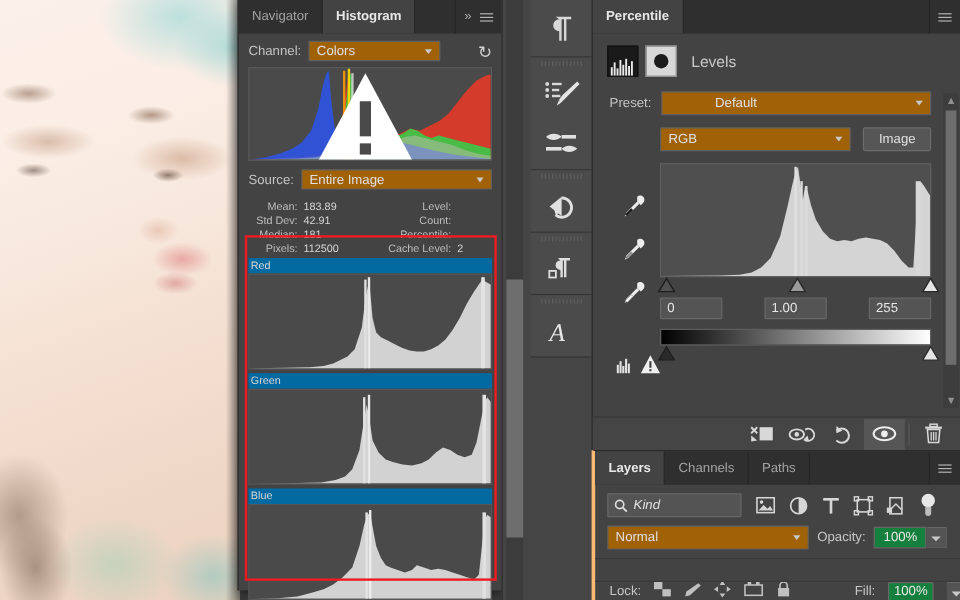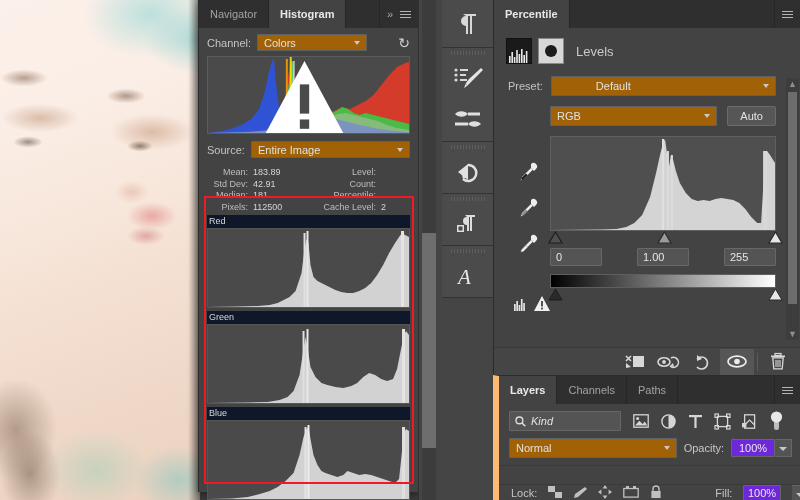--- a/index.html
+++ b/index.html
@@ -110,21 +110,21 @@
   .st-k2 { text-align: right; width: 66px; padding-right: 5px !important; color: #bdbdbd; }
   .st-v2 { text-align: left; color: #d6d6d6; }
 
   
   .sel-box {
     position: absolute; left: 5px; top: 196px; width: 210px; height: 288px;
     border: 2px solid #ee1b24; pointer-events: none; z-index: 5;
   }
   .chan-block { margin: 0 8px; }
   .chan-label {
-    font-size: 9px; color: #d8d8d8; background: #0f172a;
+    font-size: 9px; color: #d8d8d8; background: #0369a1;
     padding: 1px 2px 2px 2px;
   }
   .chan-hist {
     height: 80px; background: #4a4a4a; border: 1px solid #565656;
     overflow: hidden;
   }
   .chan-hist svg { display: block; width: 100%; height: 100%; }
 
   
   .dock {
@@ -246,36 +246,36 @@
   .foot-btn {
     width: 34px; height: 26px; display: flex; align-items: center;
     justify-content: center; color: #d2d2d2; cursor: pointer;
   }
   .foot-btn.active { background: #565656; }
   .foot-sep { width: 1px; height: 18px; background: #5a5a5a; margin: 0 3px; }
 
   
   .layers {
     position: absolute; left: 493px; top: 375px; width: 307px; height: 125px;
-    background: #434343; border-left: 6px solid #fdba74;
+    background: #434343; border-left: 3px solid #fdba74;
     border-top: 1px solid #2b2b2b;
   }
   .filter-row { display: flex; align-items: center; gap: 0; padding: 7px 8px 0 10px; font-style: italic; }
   .kind-sel {
     width: 112px; height: 20px; background: #545454; border: 1px solid #676767;
     display: flex; align-items: center; padding: 0 16px 0 5px;
     position: relative; color: #e2e2e2; font-size: 11px; border-radius: 1px;
   }
   .kind-icons { display: flex; align-items: center; gap: 9px; margin-left: 11px; }
   .ki { width: 18px; height: 18px; display: flex; align-items: center; justify-content: center; color: #d4d4d4; cursor: pointer; }
   .blend-row { display: flex; align-items: center; gap: 7px; padding: 7px 8px 0 10px; }
   .blend-sel { width: 168px; height: 20px; }
   .op-label { font-size: 11px; color: #c8c8c8; white-space: nowrap; }
   .op-field {
-    width: 44px; height: 18px; background: #6d28d9; border: 1px solid #676767;
+    width: 44px; height: 18px; background: #15803d; border: 1px solid #676767;
     color: #e8e8e8; font-size: 11px; display: flex; align-items: center;
     justify-content: center; border-radius: 1px;
   }
   .op-chev {
     width: 17px; height: 18px; background: #545454; border: 1px solid #676767;
     border-left: none; position: relative; border-radius: 1px;
   }
   .op-chev::before {
     content: ""; position: absolute; left: 4px; top: 7px;
     border-left: 4px solid transparent; border-right: 4px solid transparent;
@@ -594,21 +594,21 @@
         <span class="chev"></span>
       </div>
     </div>
 
     <div class="chan-row">
       <div class="select chan-sel">
         <span>RGB</span>
         <span class="chev"></span>
       </div>
       <div class="btn">
-        <span>Auto</span>
+        <span>Image</span>
       </div>
     </div>
 
     <div class="levels-wrap">
       <div class="levels-hist">
         <svg viewBox="0 0 226 93" preserveAspectRatio="none">
           <rect width="226" height="93" fill="#4f4f4f"></rect>
           <path d="M0,93 L50,92.5 L66,92 L76,90 L84,86 L92,78 L100,60 L106,36 L110,18 L113,6 L115,2 L117,16 L119,30 L121,18 L123,22 L126,34 L130,46 L136,56 L142,62 L148,64 L154,63 L160,64 L166,62 L172,61 L178,62 L184,63 L190,66 L196,72 L202,80 L208,86 L212,86 L214,52 L216,22 L218,14 L221,18 L226,26 L226,93 Z" fill="#d4d4d4"></path>
           <rect x="112" y="2" width="2" height="91" fill="#e0e0e0"></rect>
           <rect x="117" y="14" width="2" height="79" fill="#dcdcdc"></rect>

